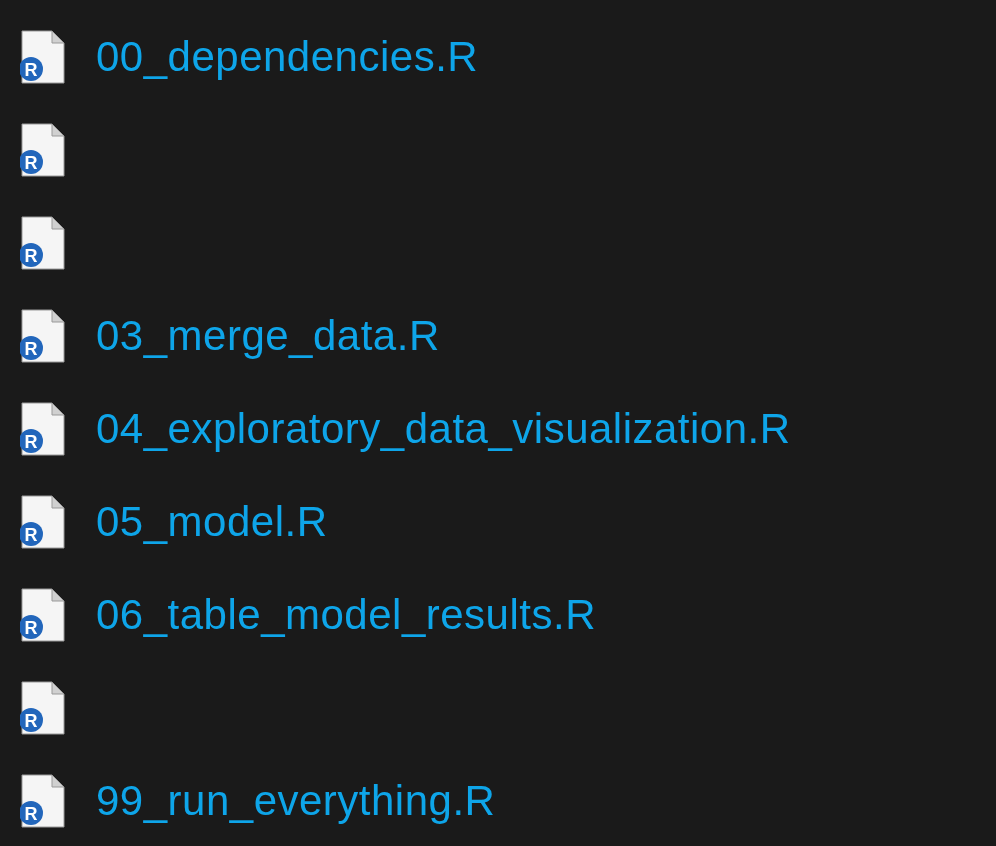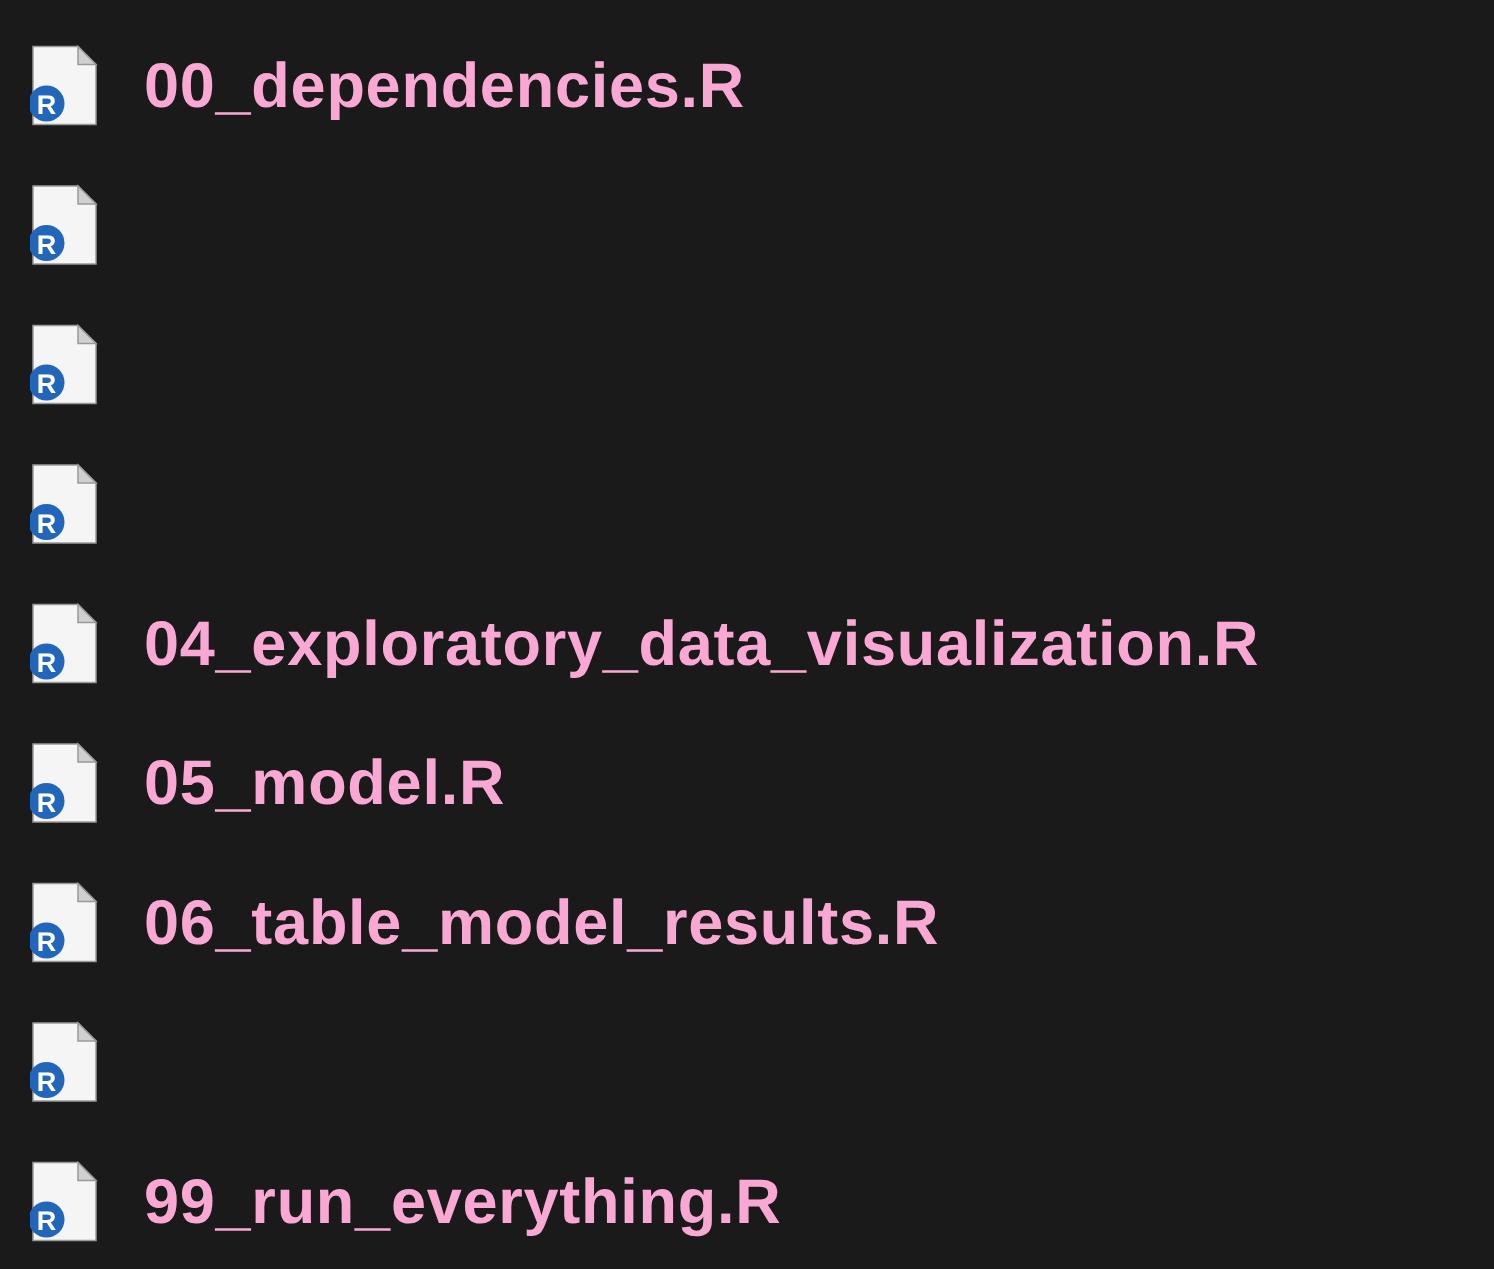--- a/index.html
+++ b/index.html
@@ -29,23 +29,23 @@
       height: 56px;
       position: relative;
       flex-shrink: 0;
     }
     .file-icon svg {
       width: 100%;
       height: 100%;
       display: block;
     }
     .file-name {
-      color: #f9a8d4;
+      color: #0ea5e9;
       font-size: 42px;
-      font-weight: 700;
+      font-weight: 400;
       letter-spacing: 0.5px;
     }
   </style>
 </head>
 <body>
 
 <div class="file-list">
   <div class="file-item">
     <span class="file-icon">
       <svg viewBox="0 0 46 56">
@@ -79,20 +79,21 @@
   </div>
   <div class="file-item">
     <span class="file-icon">
       <svg viewBox="0 0 46 56">
         <path d="M 2 2 L 32 2 L 44 14 L 44 54 L 2 54 Z" fill="#f5f5f5" stroke="#999" stroke-width="1"></path>
         <path d="M 32 2 L 32 14 L 44 14 Z" fill="#d0d0d0" stroke="#999" stroke-width="1"></path>
         <circle cx="11" cy="40" r="12" fill="#2266bb"></circle>
         <text x="11" y="47" font-size="18" font-weight="bold" fill="#ffffff" text-anchor="middle" font-family="Arial">R</text>
       </svg>
     </span>
+    <span class="file-name">03_merge_data.R</span>
   </div>
   <div class="file-item">
     <span class="file-icon">
       <svg viewBox="0 0 46 56">
         <path d="M 2 2 L 32 2 L 44 14 L 44 54 L 2 54 Z" fill="#f5f5f5" stroke="#999" stroke-width="1"></path>
         <path d="M 32 2 L 32 14 L 44 14 Z" fill="#d0d0d0" stroke="#999" stroke-width="1"></path>
         <circle cx="11" cy="40" r="12" fill="#2266bb"></circle>
         <text x="11" y="47" font-size="18" font-weight="bold" fill="#ffffff" text-anchor="middle" font-family="Arial">R</text>
       </svg>
     </span>

